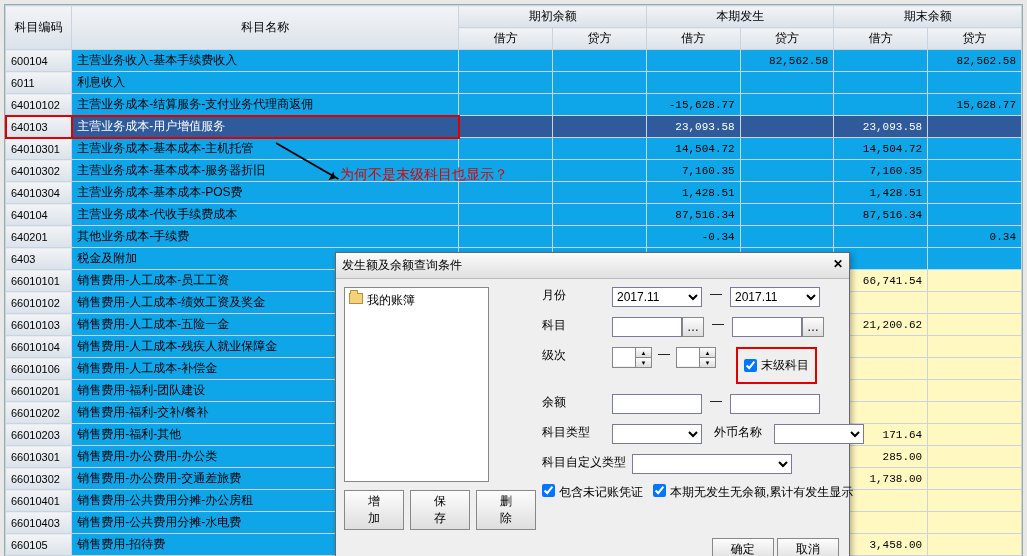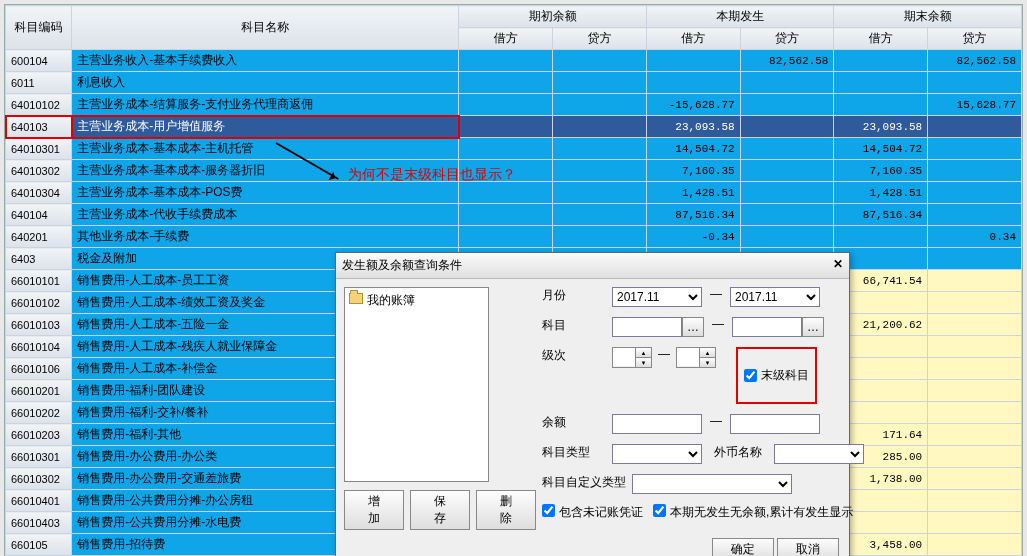--- a/index.html
+++ b/index.html
@@ -37,21 +37,21 @@
 .ellips { width:22px; text-align:center; padding:2px 0;}
 .step { display:inline-flex; border:1px solid #888;}
 .step .tin{border:none;width:22px;height:18px;}
 .step-b{ width:16px; display:flex; flex-direction:column;}
 .step-b span{flex:1;font-size:7px;text-align:center;background:linear-gradient(#fdfdfd,#dedede);border-left:1px solid #888;line-height:9px;cursor:pointer;}
 .step-b span:first-child{border-bottom:1px solid #888;}
 .close-x{ font-family: Arial; font-weight:bold; cursor:pointer;}
 .dlg-btns{ padding: 0 8px 8px; display:flex; gap:6px;}
 .dlg-ok{ text-align:right; padding: 0 10px 10px; }
 .chk{ vertical-align:middle; }
-.red-frame{ border:2px solid #e00000; padding: 18px 6px; display:inline-flex; align-items:center;}
+.red-frame{ border:2px solid #e00000; padding: 8px 6px; display:inline-flex; align-items:center;}
 </style>
 </head>
 <body>
 
 <div class="sheet">
 <table>
 <thead>
 <tr>
   <th rowspan="2">科目编码</th>
   <th rowspan="2" style="width:380px">科目名称</th>
@@ -307,21 +307,21 @@
           <td class="num"></td>
           <td class="num"></td>
           <td class="num"></td>
           <td class="num"></td>
         </tr>
       </tbody>
 </table>
 </div>
 
 <div class="anno-arrow" style="left:276px; top:142px; width:72px; transform: rotate(30deg);"></div>
-<div class="anno-text" style="left:348px; top:166px;">为何不是末级科目也显示？</div>
+<div class="anno-text" style="left:340px; top:166px;">为何不是末级科目也显示？</div>
 
 <div class="dlg">
   <div class="dlg-tit">
     <span>发生额及余额查询条件</span>
     <span class="close-x">✕</span>
   </div>
   <div class="dlg-body">
     <div>
       <div class="tree">
         <span class="folder-ico"></span><span>我的账簿</span>

